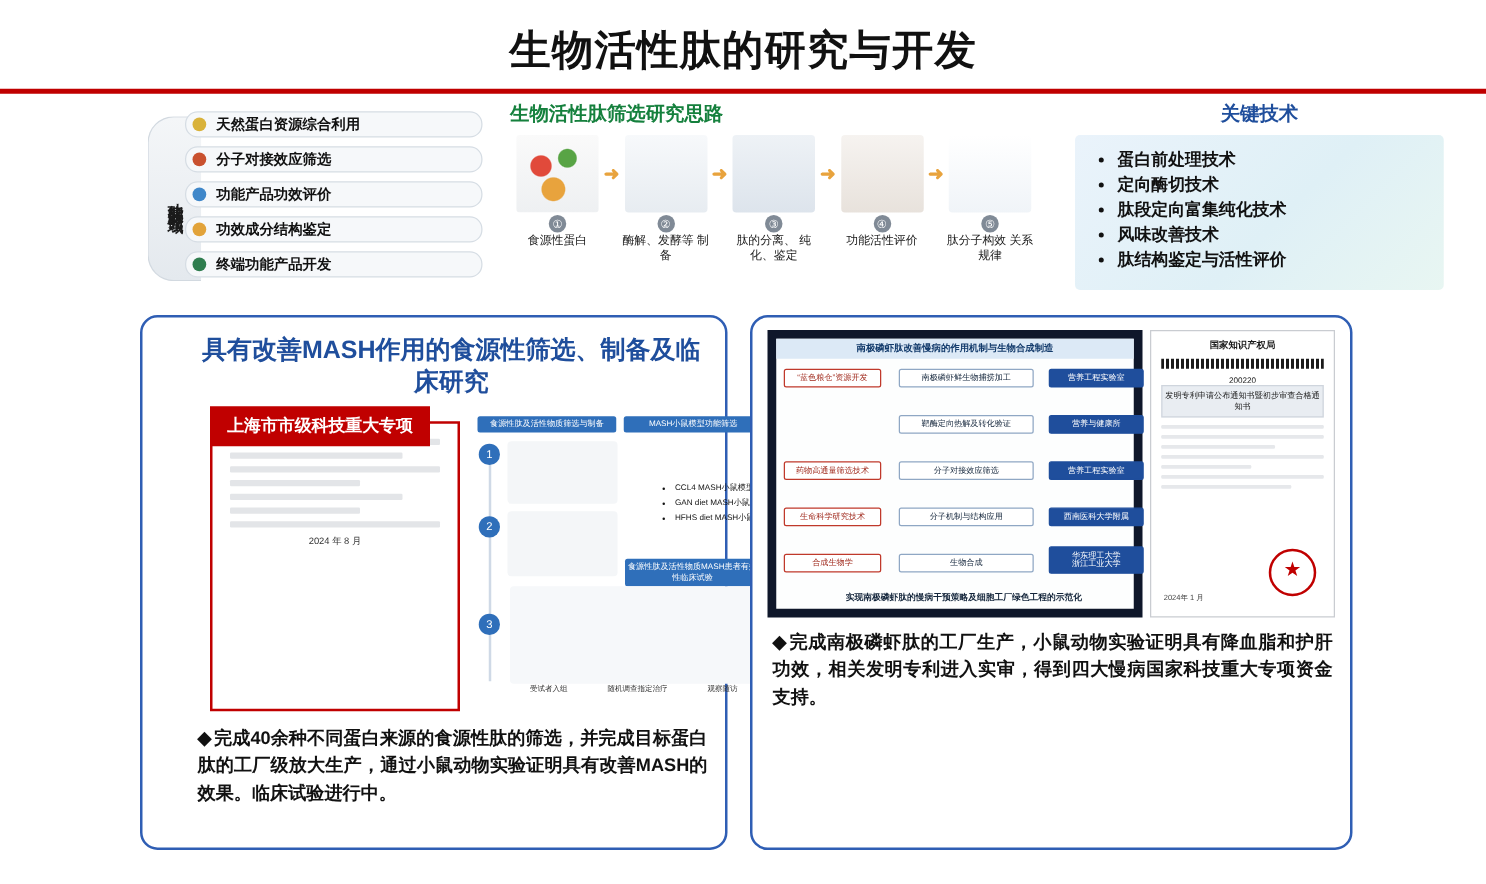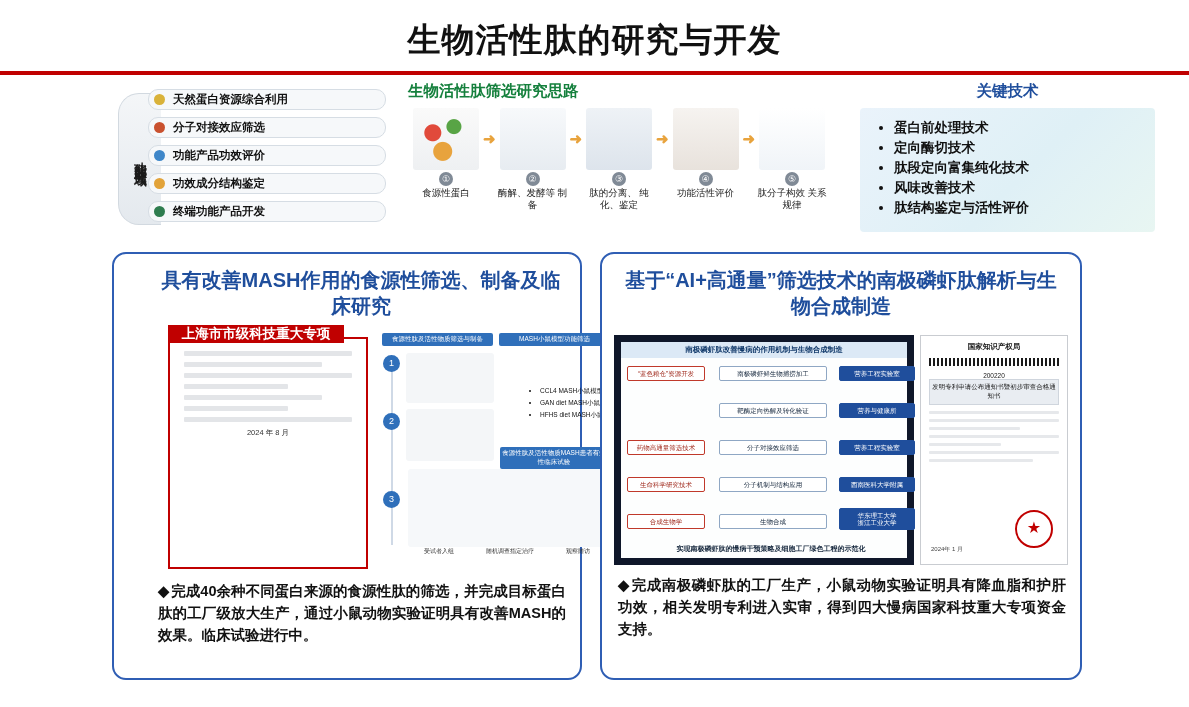--- a/index.html
+++ b/index.html
@@ -237,21 +237,21 @@
     height: 232px;
     border: 2px solid #c00000;
     background: #fff;
     box-sizing: border-box;
   }
   .doc-banner {
     position: absolute;
     left: -2px;
     top: -14px;
     width: 176px;
-    height: 18px;
+    height: 32px;
     background: #c00000;
     color: #fff;
     font-size: 13.5px;
     font-weight: bold;
     display: flex;
     align-items: center;
     justify-content: center;
   }
   .doc-head {
     text-align: center;
@@ -643,21 +643,20 @@
         </div>
       </div>
     </div>
 
     <div class="panel-note">
       <span class="diamond">◆</span><span>完成40余种不同蛋白来源的食源性肽的筛选，并完成目标蛋白肽的工厂级放大生产，通过小鼠动物实验证明具有改善MASH的效果。临床试验进行中。</span>
     </div>
   </div>
 
   <div class="panel panel-right">
-    <div class="panel-title">基于“AI+高通量”筛选技术的南极磷虾肽解析与生物合成制造</div>
 
     <div class="diagram">
 
       <div class="diag-left">
         <div class="diag-head">南极磷虾肽改善慢病的作用机制与生物合成制造</div>
         <div class="diag-grid">
 
           <div class="dbox col1" style="top:8px;">“蓝色粮仓”资源开发</div>
           <div class="dbox col2" style="top:8px;">南极磷虾鲜生物捕捞加工</div>
           <div class="dbox col3" style="top:8px;">营养工程实验室</div>

